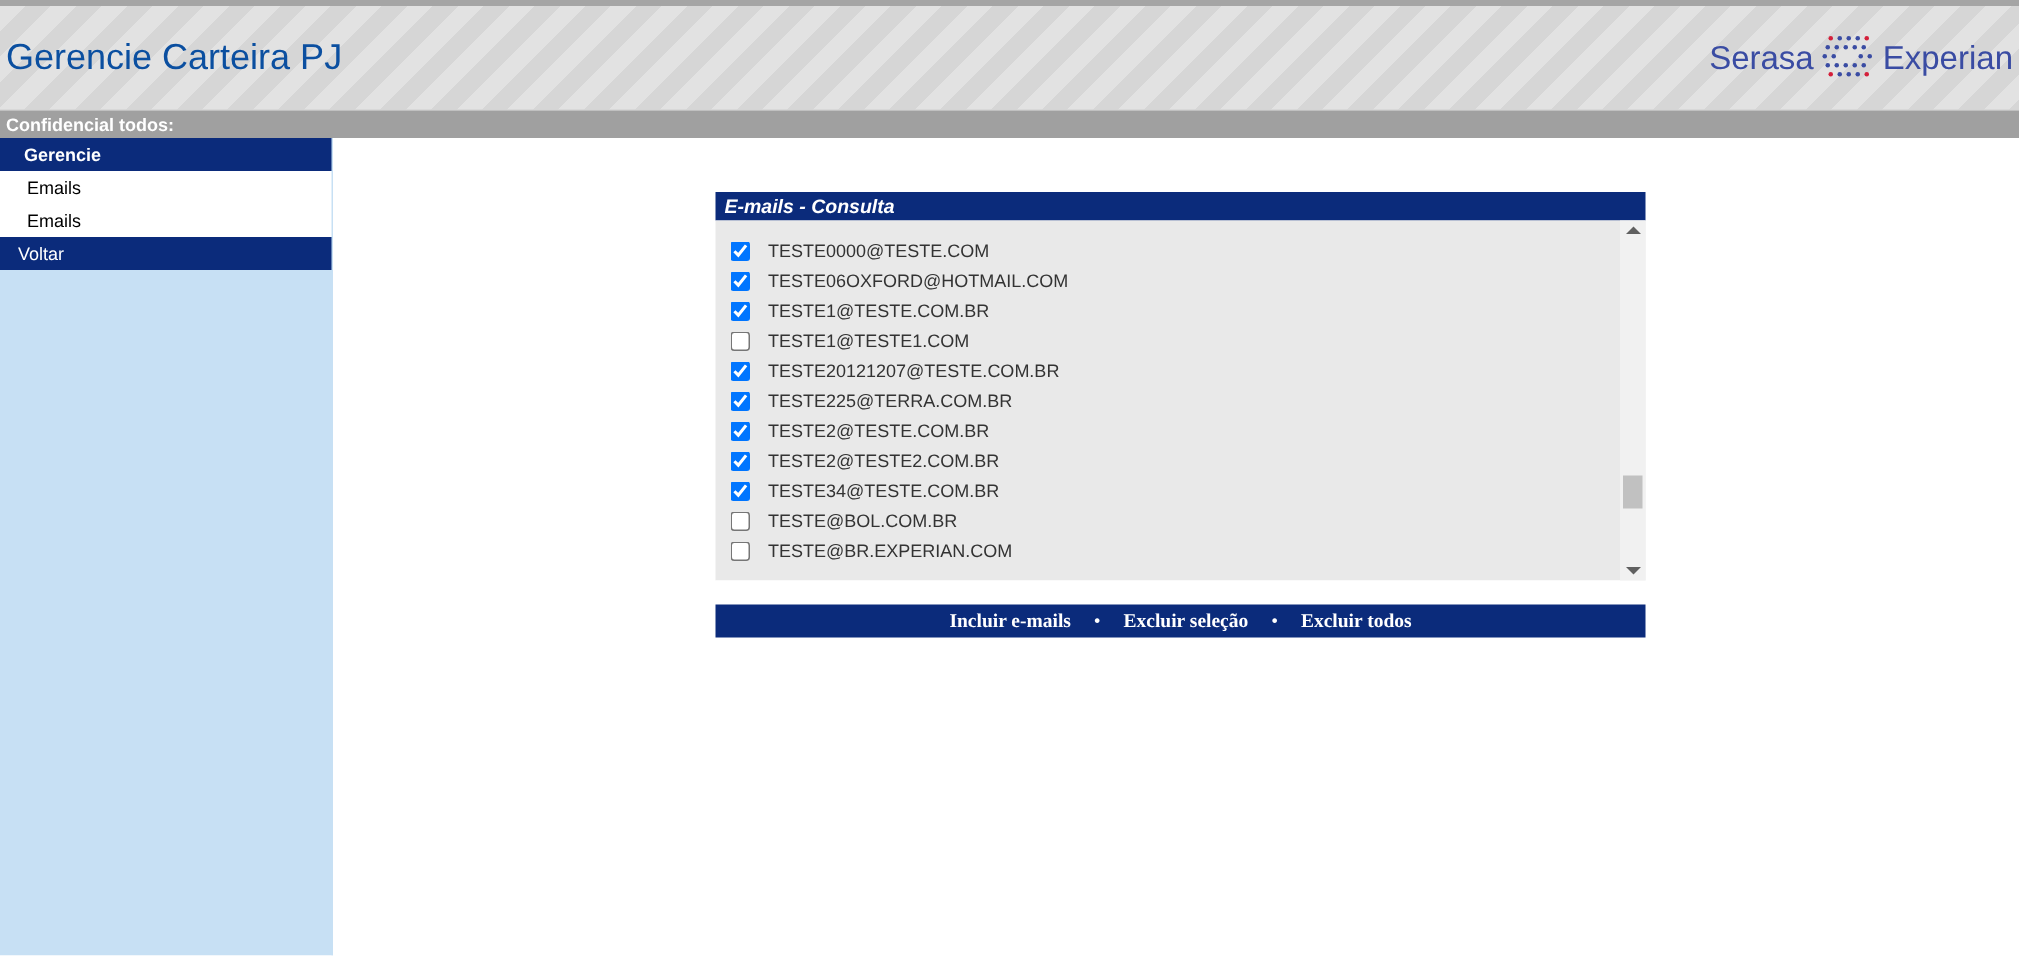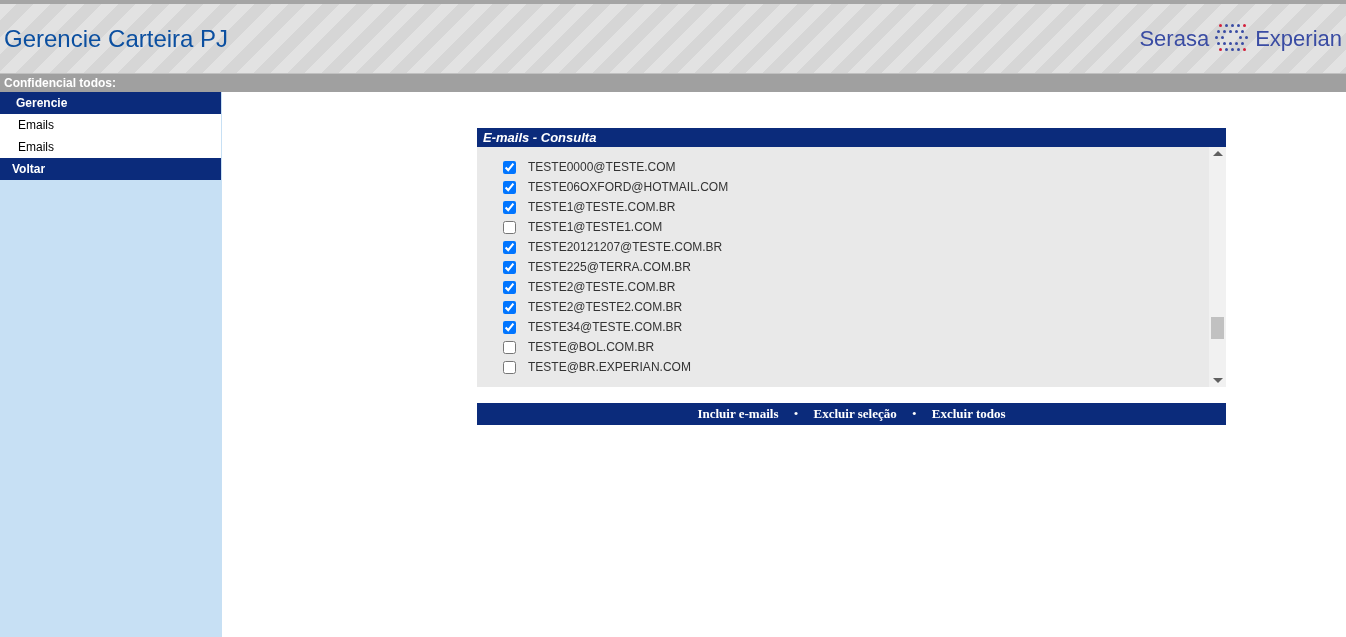--- a/index.html
+++ b/index.html
@@ -88,49 +88,49 @@
     font-weight: bold;
     padding-left: 16px;
   }
   .menu-item.sub {
     padding-left: 18px;
     background: #ffffff;
   }
   .menu-item.voltar {
     background: #0b2b7b;
     color: #ffffff;
-    font-weight: bold;
+    font-weight: normal;
     padding-left: 12px;
   }
   .content {
     flex: 1;
     background: #ffffff;
     padding: 36px 0 0 0;
     position: relative;
   }
   .panel {
-    width: 749px;
+    width: 620px;
     margin-left: 255px;
   }
   .panel-title {
     background: #0b2b7b;
     color: #ffffff;
     font-weight: bold;
     font-style: italic;
     font-size: 13px;
     padding: 2px 6px;
   }
   .email-list-wrap {
     display: flex;
     background: #e9e9e9;
     height: 240px;
   }
   .email-list {
     flex: 1;
-    padding: 10px 10px 0 26px;
+    padding: 10px 10px 0 10px;
     overflow: hidden;
   }
   .email-row {
     display: flex;
     align-items: center;
     gap: 12px;
     padding: 3px 0;
     font-size: 12px;
     color: #333333;
   }

